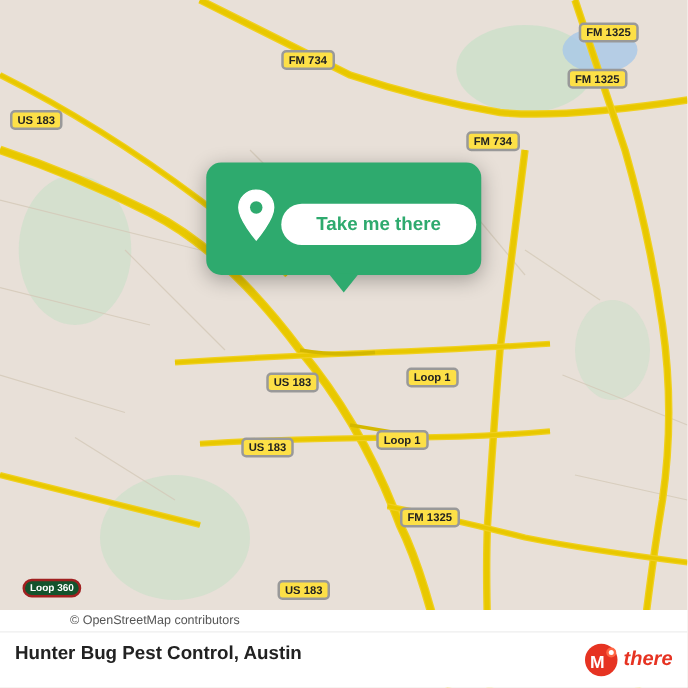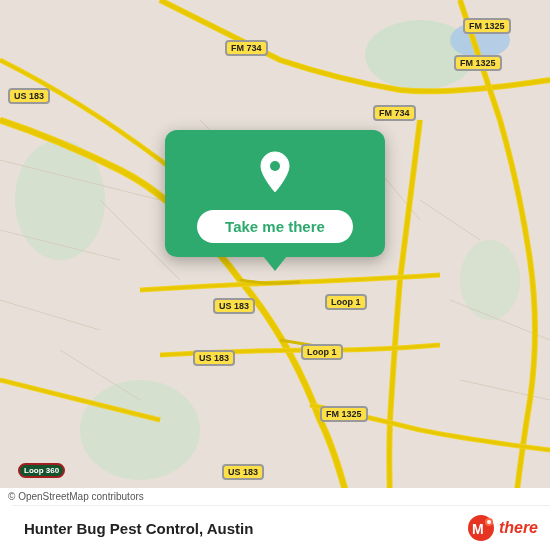--- a/index.html
+++ b/index.html
@@ -37,21 +37,20 @@
 
     
     #popup-card {
       position: absolute;
       top: 130px;
       left: 165px;
       width: 220px;
       background: #2eaa6e;
       border-radius: 12px;
       display: flex;
-      flex-direction: column;
       align-items: center;
       padding: 18px 20px 14px 20px;
       box-shadow: 0 4px 16px rgba(0,0,0,0.3);
       z-index: 10;
     }
 
     #popup-card::after {
       content: '';
       position: absolute;
       bottom: -14px;
@@ -94,29 +93,28 @@
       width: 100%;
       background: white;
       z-index: 20;
     }
 
     #attribution-bar {
       padding: 3px 8px;
       font-size: 10px;
       color: #555;
       background: rgba(255,255,255,0.85);
+      margin-left: 48px;
     }
 
     #business-bar {
       display: flex;
-      align-items: center;
       padding: 8px 12px;
       background: white;
       border-top: 1px solid #eee;
-      margin-left: 12px;
     }
 
     #business-name {
       font-size: 15px;
       font-weight: 600;
       color: #222;
       flex: 1;
     }
 
     #moovit-logo {

